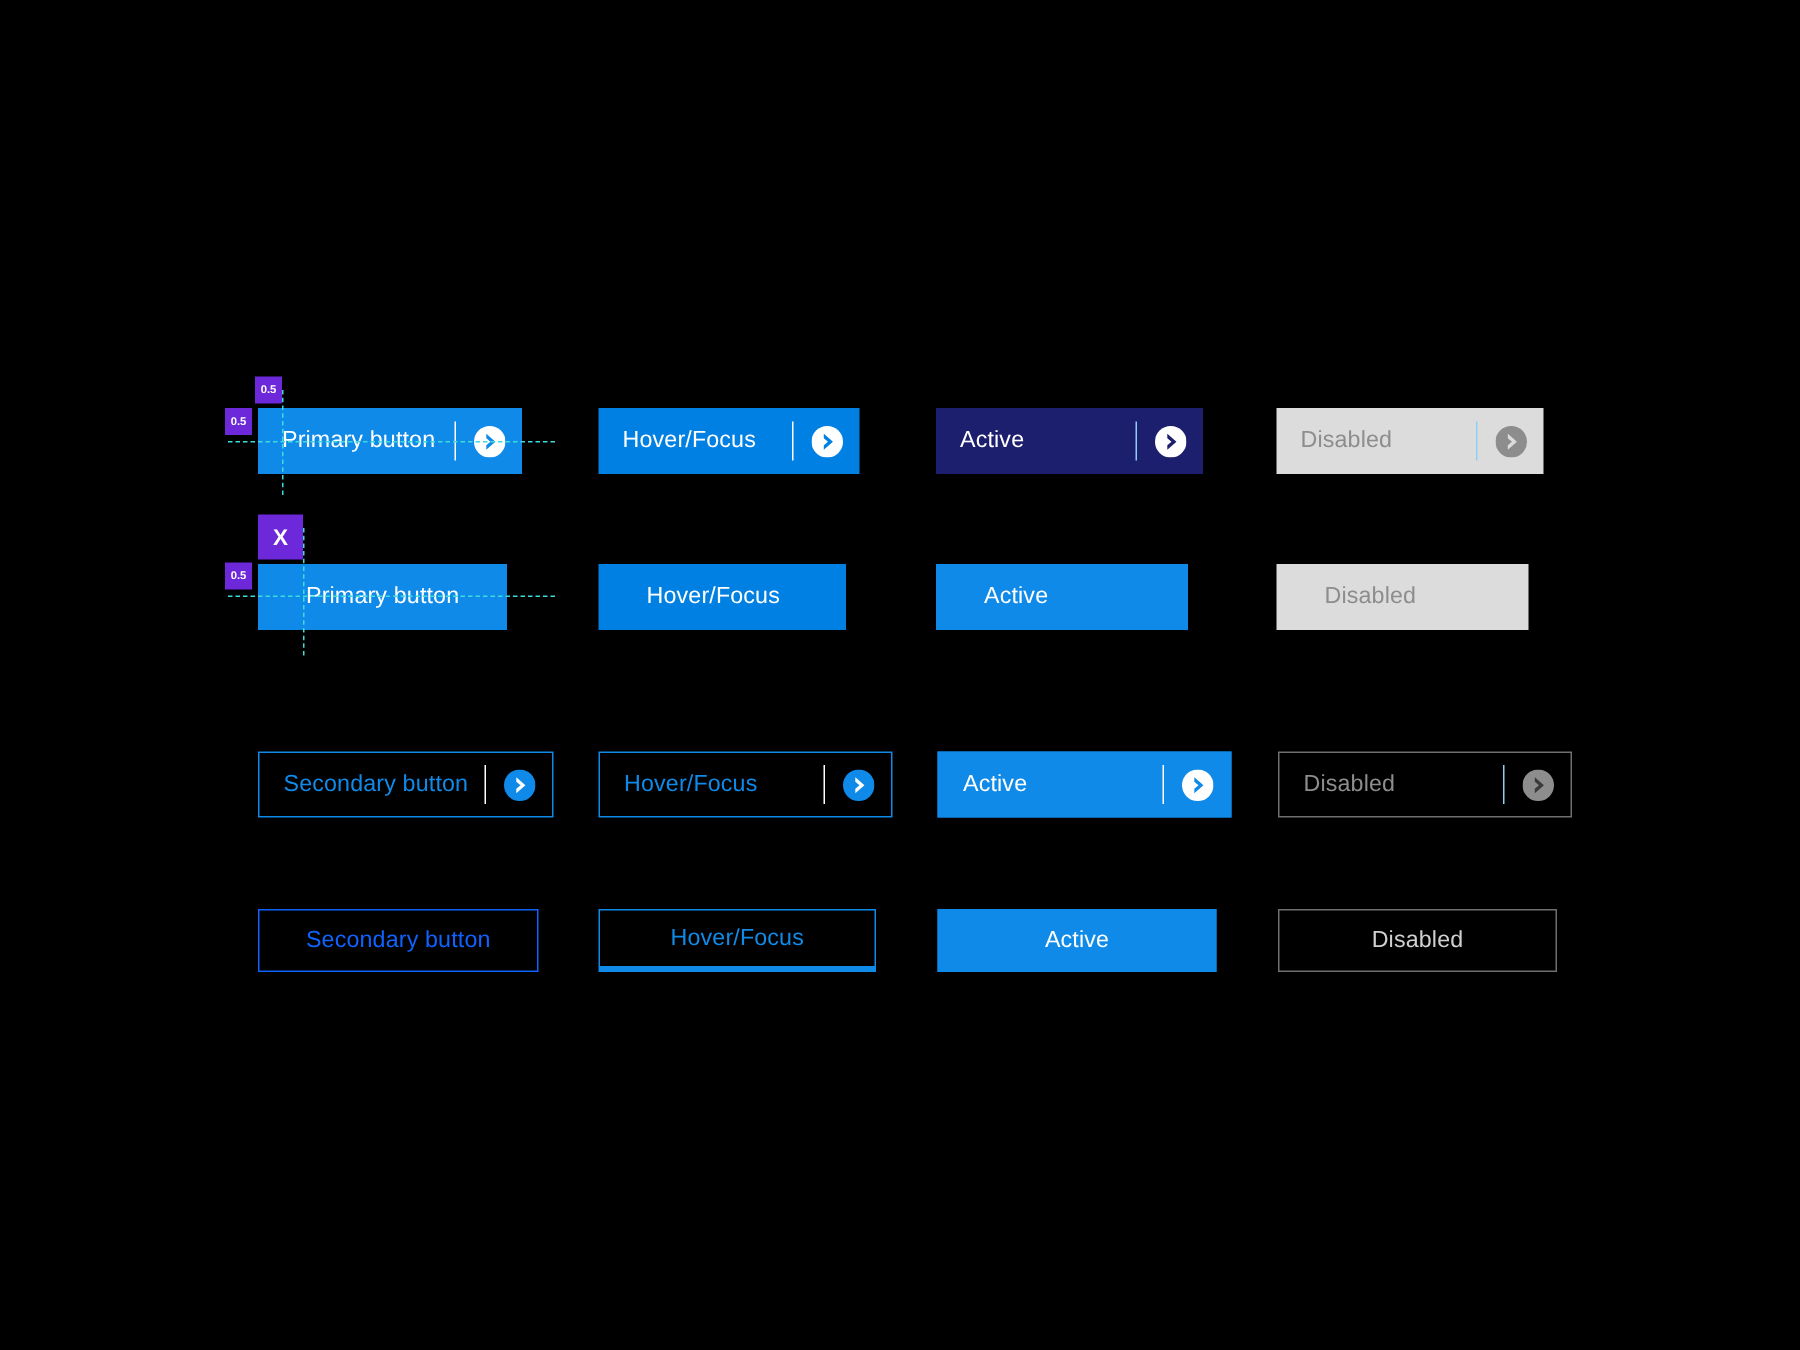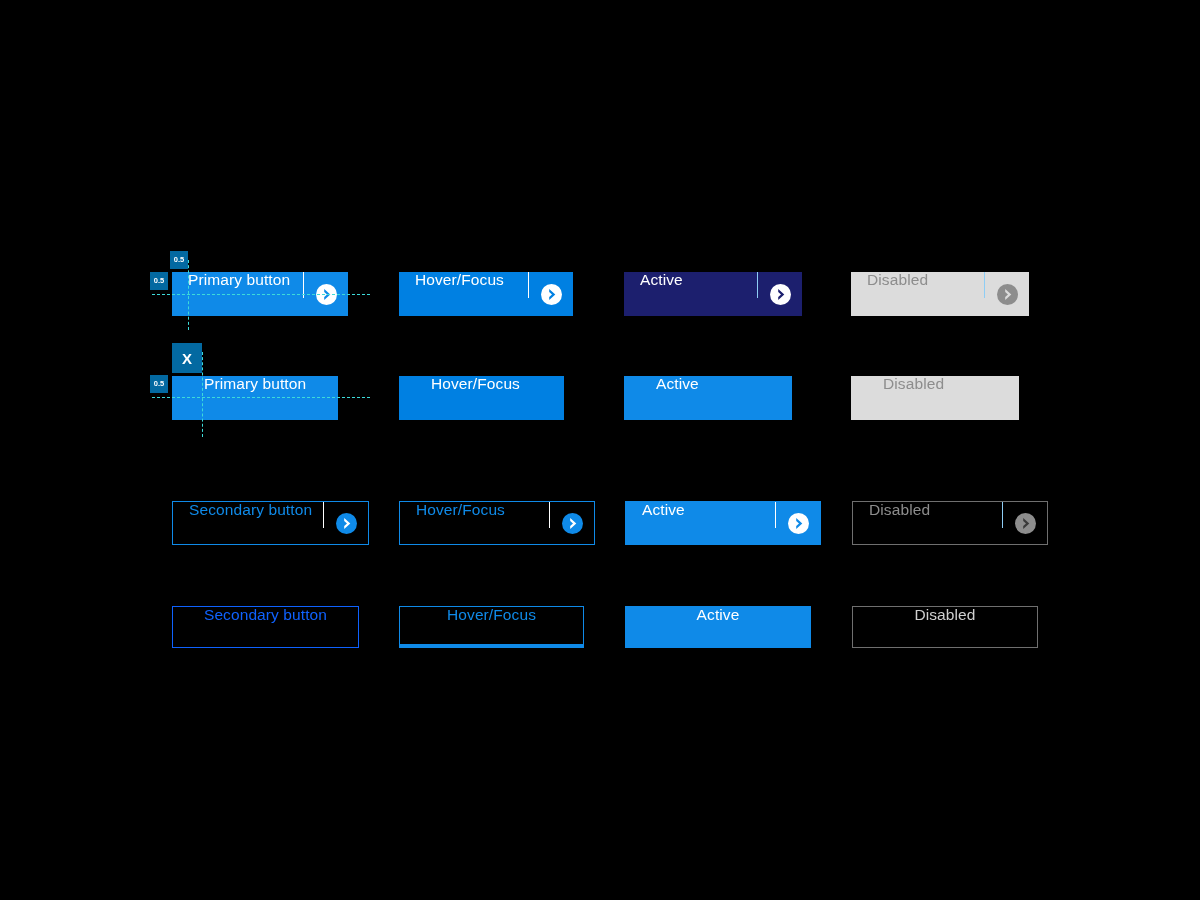--- a/index.html
+++ b/index.html
@@ -19,20 +19,21 @@
   .canvas {
     position: absolute;
     inset: 0;
   }
 
   
   .btn {
     position: absolute;
     box-sizing: border-box;
     display: flex;
+    align-items: center;
     font-size: 15.5px;
     letter-spacing: 0.1px;
     user-select: none;
   }
   .btn .label {
     white-space: nowrap;
     line-height: 1;
   }
   
   .btn.with-icon {
@@ -74,21 +75,21 @@
     border-top: 1.5px dashed #3ddbd9;
   }
   .guide-v {
     position: absolute;
     width: 0;
     border-left: 1.5px dashed #3ddbd9;
   }
   .badge {
     position: absolute;
     box-sizing: border-box;
-    background: #0369a1;
+    background: #6d28d9;
     color: #ffffff;
     display: flex;
     align-items: center;
     justify-content: center;
     line-height: 1;
   }
   .badge.small {
     width: 18px;
     height: 18px;
     font-size: 7.5px;

